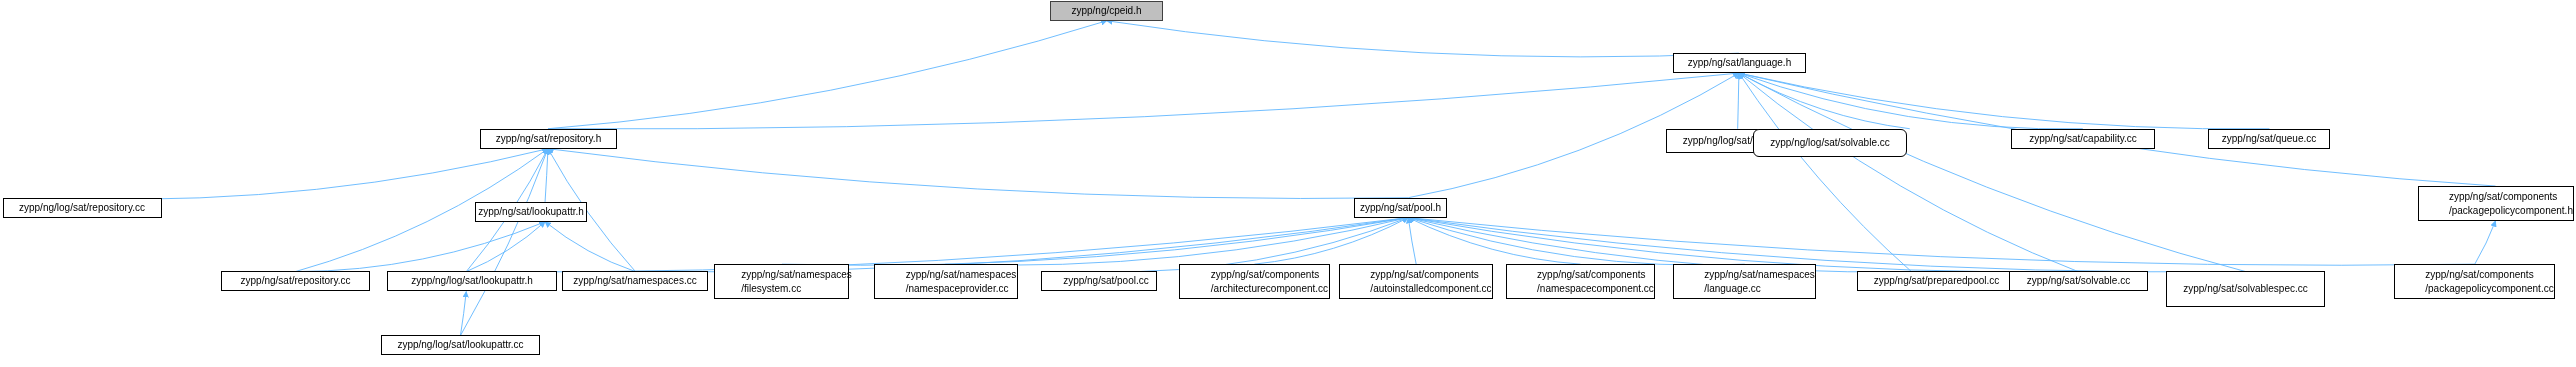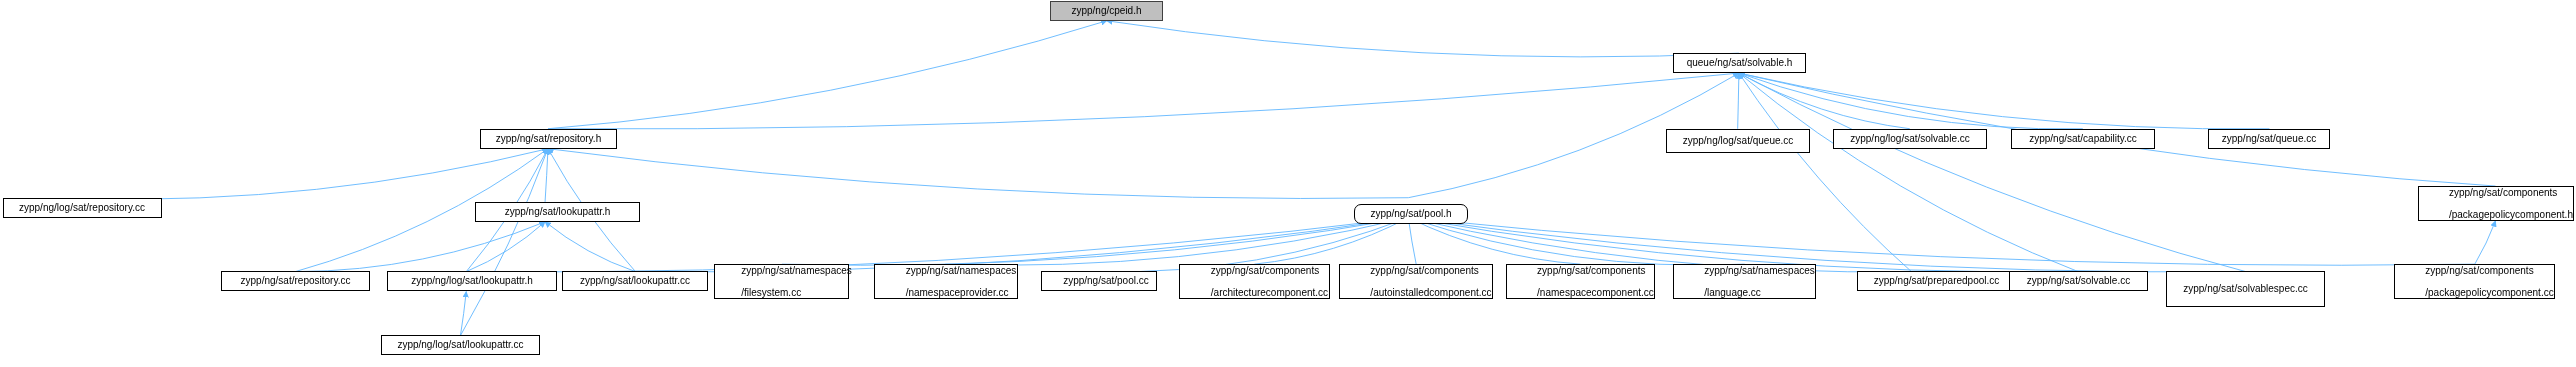--- a/index.html
+++ b/index.html
@@ -39,21 +39,21 @@
     justify-content: center;
     white-space: pre-line;
     padding: 1.7px 4.1px;
     z-index: 5;
   }
   .node.root {
     background: #bfbfbf;
     border: 0.8px solid #404040;
   }
   .node.two-line {
-    line-height: 22px;
+    line-height: 14px;
     padding-left: 34px;
   }
 </style>
 </head>
 <body>
 
 <div id="graph">
   <svg id="edges" viewBox="0 0 3105 443" preserveAspectRatio="none">
       <defs>
         <marker id="arrow" viewBox="0 0 10 10" refX="9" refY="5" markerWidth="7" markerHeight="7" orient="auto-start-reverse">
@@ -92,34 +92,34 @@
       <path d="M 2103 318 Q 1895.0514964088377 327.64273582529137 1697.5 262" fill="none" stroke="#63b8ff" stroke-width="1.1" marker-end="url(#arrow)"></path>
       <path d="M 2304 327 Q 1996.7006414681402 332.2836299934304 1697.5 262" fill="none" stroke="#63b8ff" stroke-width="1.1" marker-end="url(#arrow)"></path>
       <path d="M 2505 327 Q 2098.2010383982088 332.37748451456093 1697.5 262" fill="none" stroke="#63b8ff" stroke-width="1.1" marker-end="url(#arrow)"></path>
       <path d="M 2707 327 Q 2199.8083004108444 332.42147285003995 1697.5 262" fill="none" stroke="#63b8ff" stroke-width="1.1" marker-end="url(#arrow)"></path>
       <path d="M 2983 318 Q 2338.596181488621 327.9639945781713 1697.5 262" fill="none" stroke="#63b8ff" stroke-width="1.1" marker-end="url(#arrow)"></path>
       <path d="M 766 327 Q 1234.3952048989258 332.407820974605 1697.5 262" fill="none" stroke="#63b8ff" stroke-width="1.1" marker-end="url(#arrow)"></path>
       <path d="M 562 327 Q 1131.921697972048 332.4378930347773 1697.5 262" fill="none" stroke="#63b8ff" stroke-width="1.1" marker-end="url(#arrow)"></path>
       <path d="M 2983 318 Q 2997.753131061313 293.08323608716967 3008 266" fill="none" stroke="#63b8ff" stroke-width="1.1" marker-end="url(#arrow)"></path>
     </svg>
 <div class="node root" style="left: 1050px; top: 0.8px; width: 113px; height: 20px;">zypp/ng/cpeid.h</div>
-    <div class="node" style="left: 1673px; top: 53px; width: 133px; height: 20px;">queue/ng/sat/solvable.h</div>
+    <div class="node" style="left: 1673px; top: 53px; width: 133px; height: 20px;">zypp/ng/sat/language.h</div>
     <div class="node" style="left: 480px; top: 129px; width: 137px; height: 20px;">zypp/ng/sat/repository.h</div>
     <div class="node" style="left: 1666px; top: 129px; width: 144px; height: 24px;">zypp/ng/log/sat/queue.cc</div>
-    <div class="node" style="left: 1833px; top: 129px; width: 154px; height: 20px;">zypp/ng/log/sat/solvable.cc</div>
+    <div class="node" style="left: 1753px; top: 129px; width: 154px; height: 28px; border-radius: 6px;">zypp/ng/log/sat/solvable.cc</div>
     <div class="node" style="left: 2011px; top: 129px; width: 144px; height: 20px;">zypp/ng/sat/capability.cc</div>
     <div class="node" style="left: 2208px; top: 129px; width: 122px; height: 20px;">zypp/ng/sat/queue.cc</div>
-    <div class="node" style="left: 475px; top: 202px; width: 165px; height: 20px;">zypp/ng/sat/lookupattr.h</div>
-    <div class="node" style="left: 1354px; top: 204px; width: 114px; height: 20px; border-radius: 7px;">zypp/ng/sat/pool.h</div>
+    <div class="node" style="left: 475px; top: 202px; width: 112px; height: 20px;">zypp/ng/sat/lookupattr.h</div>
+    <div class="node" style="left: 1354px; top: 198px; width: 93px; height: 20px;">zypp/ng/sat/pool.h</div>
     <div class="node" style="left: 2.5px; top: 198px; width: 159px; height: 20px;">zypp/ng/log/sat/repository.cc</div>
     <div class="node two-line" style="left: 2418px; top: 186px; width: 156px; height: 35px;">zypp/ng/sat/components
 /packagepolicycomponent.h</div>
     <div class="node" style="left: 221px; top: 271px; width: 149px; height: 20px;">zypp/ng/sat/repository.cc</div>
     <div class="node" style="left: 387px; top: 271px; width: 170px; height: 20px;">zypp/ng/log/sat/lookupattr.h</div>
-    <div class="node" style="left: 562px; top: 271px; width: 146px; height: 20px;">zypp/ng/sat/lookupattr.cc</div>
+    <div class="node" style="left: 562px; top: 271px; width: 146px; height: 20px;">zypp/ng/sat/namespaces.cc</div>
     <div class="node two-line" style="left: 714px; top: 264px; width: 135px; height: 35px;">zypp/ng/sat/namespaces
 /filesystem.cc</div>
     <div class="node two-line" style="left: 874px; top: 264px; width: 144px; height: 35px;">zypp/ng/sat/namespaces
 /namespaceprovider.cc</div>
     <div class="node" style="left: 1041px; top: 271px; width: 116px; height: 20px; padding-left: 18px;">zypp/ng/sat/pool.cc</div>
     <div class="node two-line" style="left: 1179px; top: 264px; width: 151px; height: 35px;">zypp/ng/sat/components
 /architecturecomponent.cc</div>
     <div class="node two-line" style="left: 1339px; top: 264px; width: 154px; height: 35px;">zypp/ng/sat/components
 /autoinstalledcomponent.cc</div>
     <div class="node two-line" style="left: 1506px; top: 264px; width: 149px; height: 35px;">zypp/ng/sat/components

